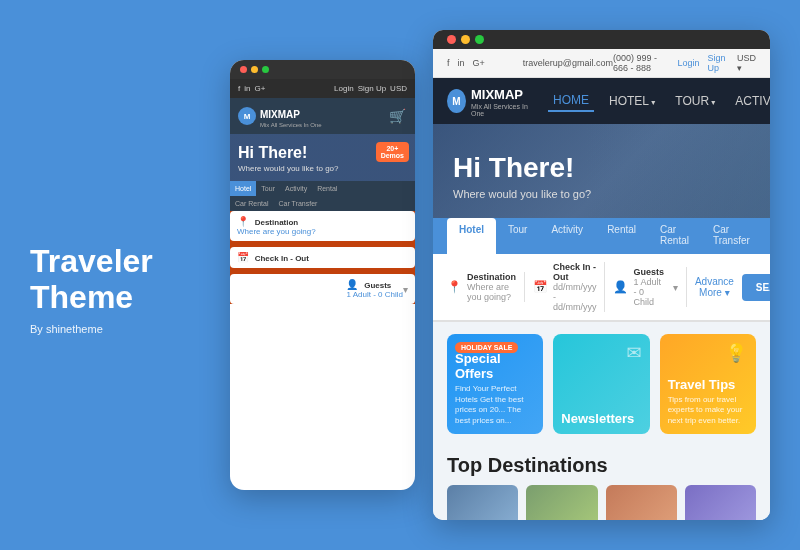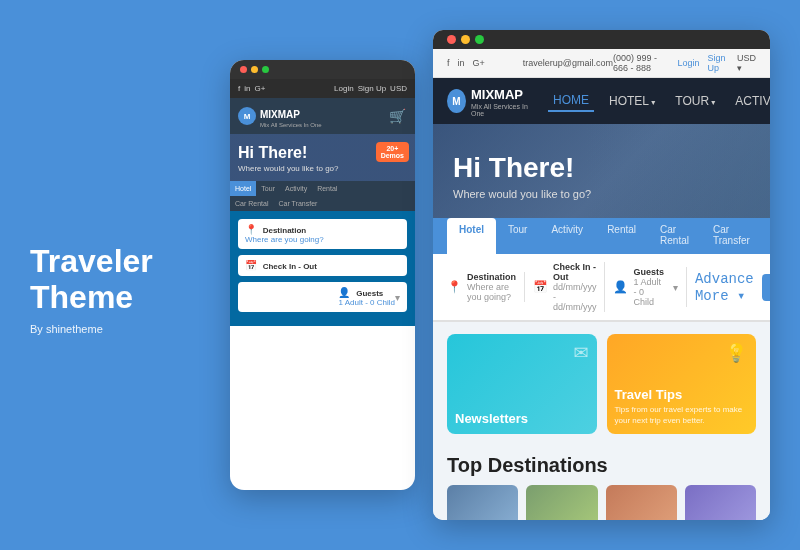--- a/index.html
+++ b/index.html
@@ -125,22 +125,22 @@
       color: #aaa;
       cursor: pointer;
       white-space: nowrap;
     }
     .mobile-tab.active {
       background: #4a90d9;
       color: white;
     }
 
     .mobile-form {
-      background: #0369a1;
-      padding: 8px;
+      background: #c2410c;
+      padding: 0;
     }
     .mobile-form-field {
       background: white;
       border-radius: 4px;
       padding: 5px 7px;
       margin-bottom: 6px;
       font-size: 8px;
     }
     .mobile-field-label { color: #333; font-weight: 600; font-size: 8px; }
     .mobile-field-value { color: #4a90d9; font-size: 8px; }
@@ -497,27 +497,34 @@
       </div>
     </div>
     <div class="search-field">
       <span class="search-field-icon">👤</span>
       <div>
         <span class="search-field-label">Guests</span>
         <span class="search-field-value">1 Adult - 0 Child</span>
       </div>
       <span style="color:#999;font-size:10px;margin-left:4px;">▾</span>
     </div>
-    <div class="advance-btn" style="white-space:pre-line;font-size:14px;color:#4a90d9;font-family:Liberation Mono, monospace;">Advance
+    <div class="advance-btn" style="white-space:pre-line;font-size:10px;color:#4a90d9;text-align:center;">Advance
 More ▾</div>
     <button class="search-btn">SEARCH</button>
   </div>
 
   <div class="cards-section">
 
+    <div class="card card-blue">
+      <div class="card-badge">HOLIDAY SALE</div>
+      <div class="card-content">
+        <div class="card-title">Special Offers</div>
+        <div class="card-text">Find Your Perfect Hotels Get the best prices on 20... The best prices on...</div>
+      </div>
+    </div>
 
     <div class="card card-cyan">
       <div class="card-icon">✉</div>
       <div class="card-content">
         <div class="card-title">Newsletters</div>
       </div>
     </div>
 
     <div class="card card-yellow">
       <div class="card-icon">💡</div>

